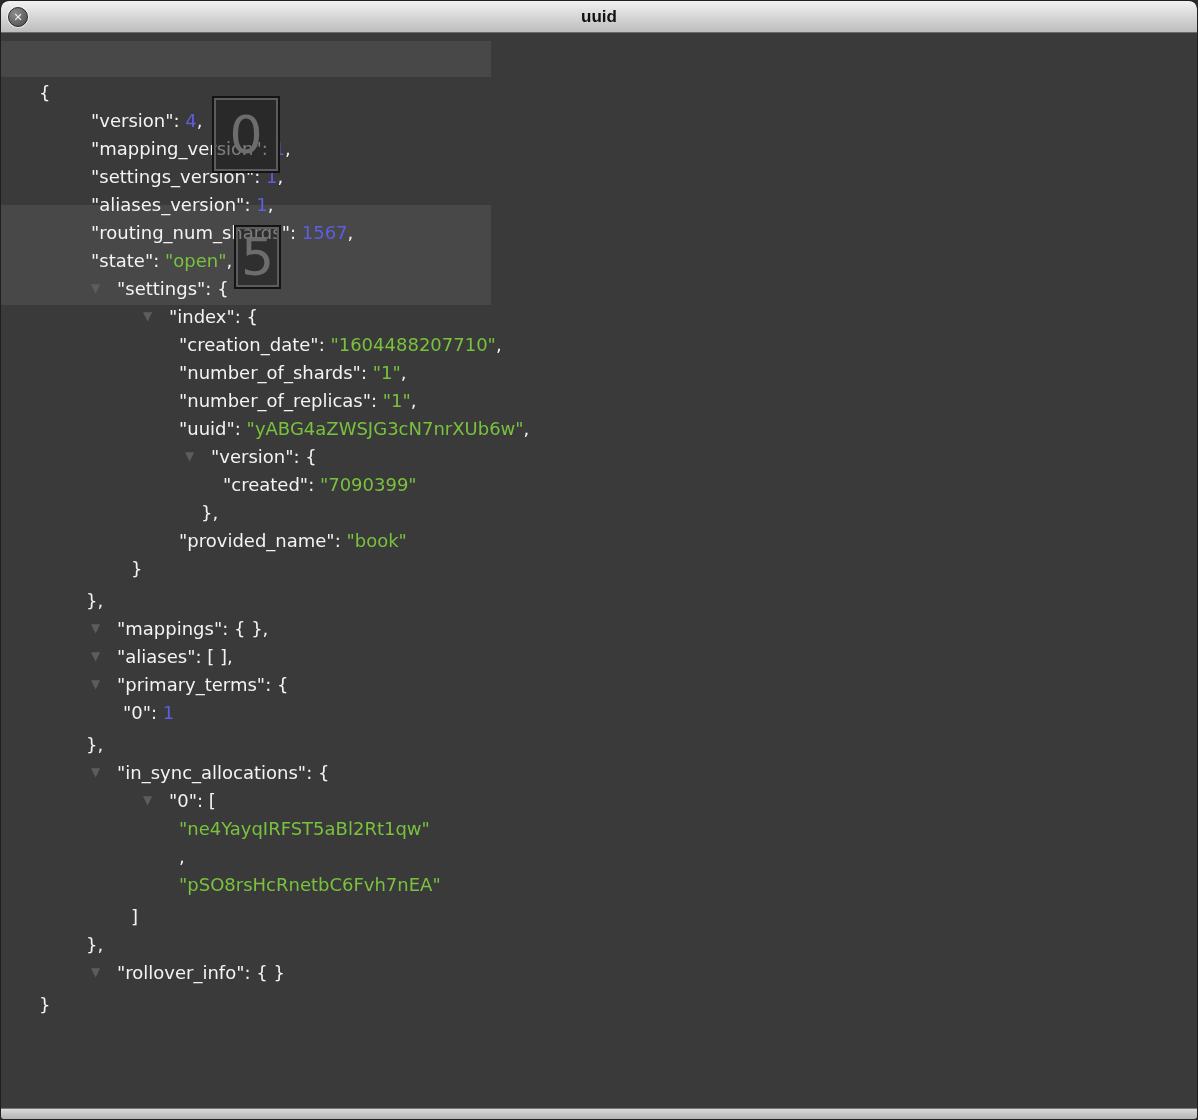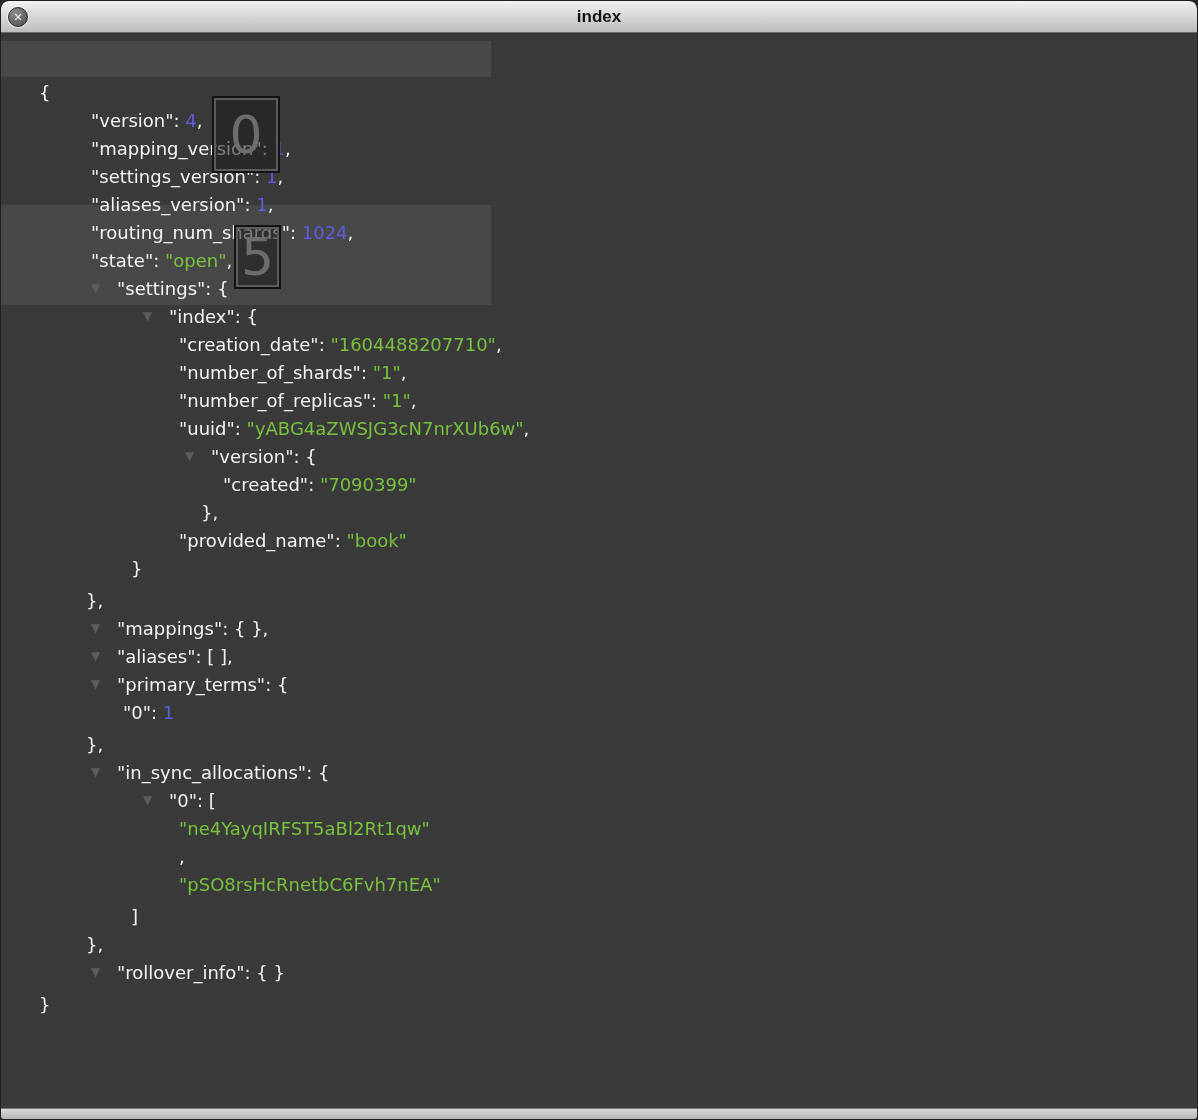--- a/index.html
+++ b/index.html
@@ -67,36 +67,36 @@
 </style>
 </head>
 <body>
 
 <div id="window">
 
   <div id="titlebar">
     <div id="close-btn">
       <span>✕</span>
     </div>
-    <span class="title">index</span>
+    <span class="title">uuid</span>
   </div>
 
   <div id="highlight-layer">
       <div class="hl" style="left: 0px; top: 40px; width: 490px; height: 36px;"></div>
       <div class="hl" style="left: 0px; top: 204px; width: 490px; height: 100px;"></div>
     </div>
 
   <div id="content">
     <div id="json-tree">
         <div class="json-line" style="padding-left: 38px;"><span class="tok tok-p">{</span></div>
         <div class="json-line" style="padding-left: 90px;"><span class="tok tok-k">"version"</span><span class="tok tok-p">: </span><span class="tok tok-n">4</span><span class="tok tok-p">,</span></div>
         <div class="json-line" style="padding-left: 90px;"><span class="tok tok-k">"mapping_version"</span><span class="tok tok-p">: </span><span class="tok tok-n">1</span><span class="tok tok-p">,</span></div>
         <div class="json-line" style="padding-left: 90px;"><span class="tok tok-k">"settings_version"</span><span class="tok tok-p">: </span><span class="tok tok-n">1</span><span class="tok tok-p">,</span></div>
         <div class="json-line" style="padding-left: 90px;"><span class="tok tok-k">"aliases_version"</span><span class="tok tok-p">: </span><span class="tok tok-n">1</span><span class="tok tok-p">,</span></div>
-        <div class="json-line" style="padding-left: 90px;"><span class="tok tok-k">"routing_num_shards"</span><span class="tok tok-p">: </span><span class="tok tok-n">1024</span><span class="tok tok-p">,</span></div>
+        <div class="json-line" style="padding-left: 90px;"><span class="tok tok-k">"routing_num_shards"</span><span class="tok tok-p">: </span><span class="tok tok-n">1567</span><span class="tok tok-p">,</span></div>
         <div class="json-line" style="padding-left: 90px;"><span class="tok tok-k">"state"</span><span class="tok tok-p">: </span><span class="tok tok-s">"open"</span><span class="tok tok-p">,</span></div>
         <div class="json-line" style="padding-left: 116px;"><span class="arrow" style="left: 90px;">▼</span><span class="tok tok-k">"settings"</span><span class="tok tok-p">: {</span></div>
         <div class="json-line" style="padding-left: 168px;"><span class="arrow" style="left: 142px;">▼</span><span class="tok tok-k">"index"</span><span class="tok tok-p">: {</span></div>
         <div class="json-line" style="padding-left: 178px;"><span class="tok tok-k">"creation_date"</span><span class="tok tok-p">: </span><span class="tok tok-s">"1604488207710"</span><span class="tok tok-p">,</span></div>
         <div class="json-line" style="padding-left: 178px;"><span class="tok tok-k">"number_of_shards"</span><span class="tok tok-p">: </span><span class="tok tok-s">"1"</span><span class="tok tok-p">,</span></div>
         <div class="json-line" style="padding-left: 178px;"><span class="tok tok-k">"number_of_replicas"</span><span class="tok tok-p">: </span><span class="tok tok-s">"1"</span><span class="tok tok-p">,</span></div>
         <div class="json-line" style="padding-left: 178px;"><span class="tok tok-k">"uuid"</span><span class="tok tok-p">: </span><span class="tok tok-s">"yABG4aZWSJG3cN7nrXUb6w"</span><span class="tok tok-p">,</span></div>
         <div class="json-line" style="padding-left: 210px;"><span class="arrow" style="left: 184px;">▼</span><span class="tok tok-k">"version"</span><span class="tok tok-p">: {</span></div>
         <div class="json-line" style="padding-left: 222px;"><span class="tok tok-k">"created"</span><span class="tok tok-p">: </span><span class="tok tok-s">"7090399"</span></div>
         <div class="json-line" style="padding-left: 200px;"><span class="tok tok-p">},</span></div>

